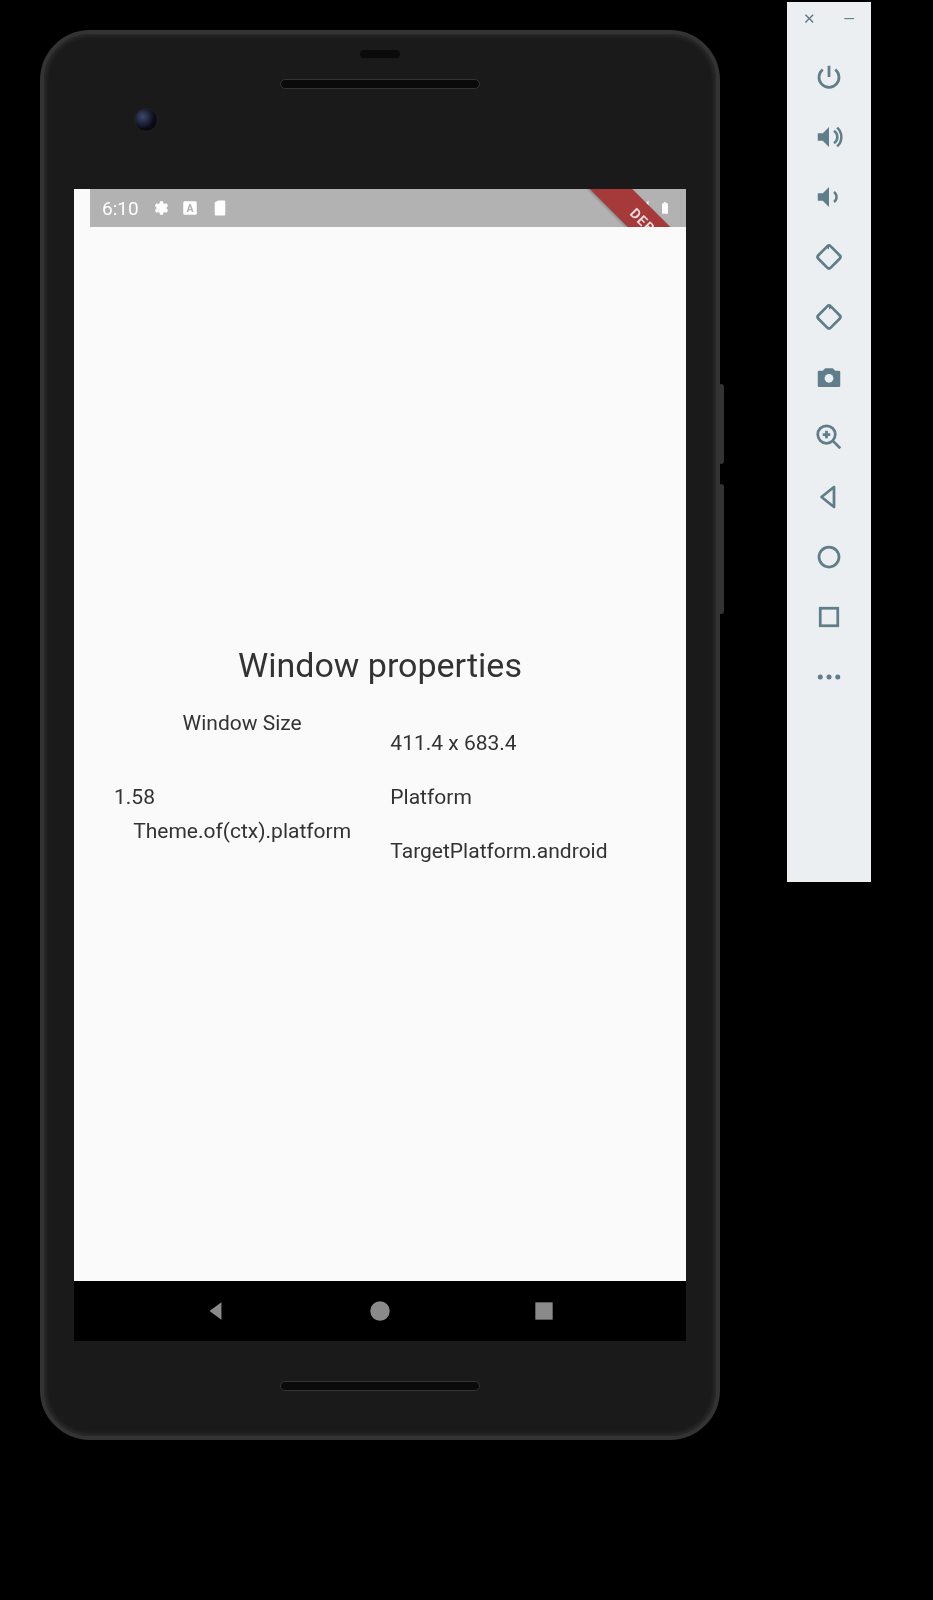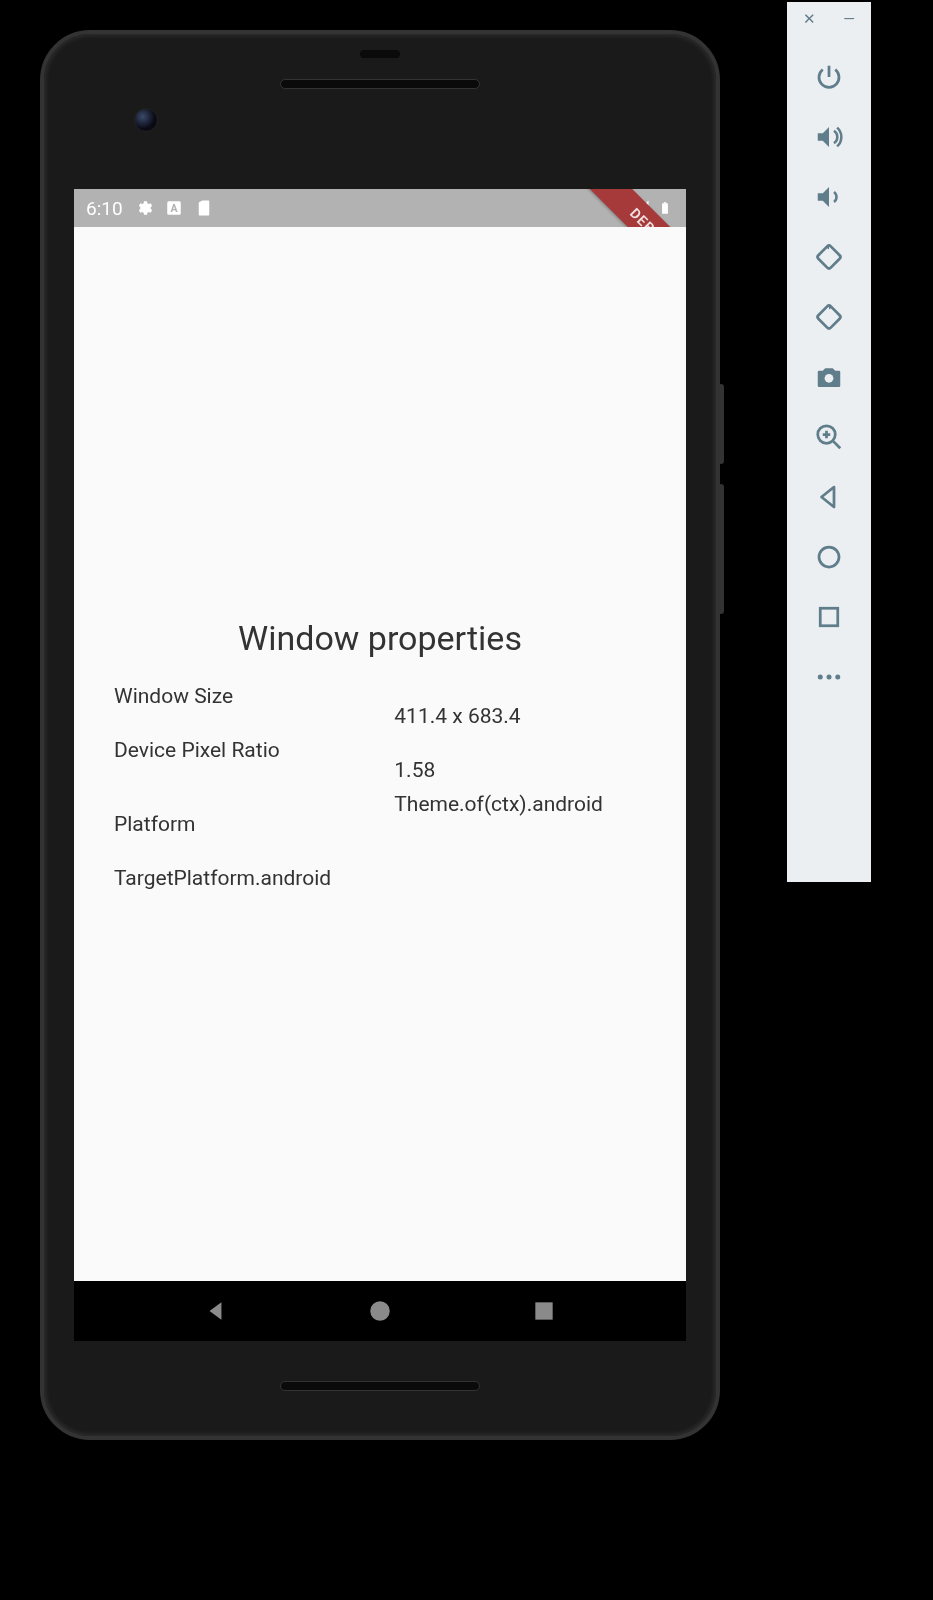--- a/index.html
+++ b/index.html
@@ -88,20 +88,21 @@
     
     .status-bar {
       height: 38px;
       background: #b2b2b2;
       display: flex;
       align-items: center;
       justify-content: space-between;
       padding: 0 12px;
       color: #fff;
       font-size: 19px;
+      margin-left: 16px;
     }
     .status-left { display:flex; align-items:center; gap:12px; }
     .status-right { display:flex; align-items:center; gap:6px; }
     .status-icon { width:18px; height:18px; display:flex; align-items:center; justify-content:center; }
     
     
     .debug-banner {
       position: absolute;
       top: 24px;
       right: -44px;
@@ -144,21 +145,21 @@
     
     .props-table {
       display: grid;
       grid-template-columns: auto auto;
       column-gap: 20px;
       row-gap: 10px;
       font-size: 21px;
       width: 100%;
       color: #333;
     }
-    .prop-label { text-align:left; }
+    .prop-label { text-align:center; }
     .prop-value { text-align:left;margin-top:20px; }
     
     
     .nav-bar {
       position: absolute;
       left: 30px;
       right: 30px;
       bottom: 95px;
       height: 60px;
       background: #000;
@@ -326,24 +327,23 @@
       </div>
     </div>
 
     <div class="debug-banner">DEBUG</div>
 
     <div class="app-content">
       <div class="content-title">Window properties</div>
       <div class="props-table">
         <div class="prop-label">Window Size</div>
         <div class="prop-value">411.4 x 683.4</div>
-        <div class="prop-label">Device Pixel Ratio</div>
         <div class="prop-value">1.58</div>
         <div class="prop-value">Platform</div>
-        <div class="prop-label">Theme.of(ctx).android</div>
+        <div class="prop-label">Theme.of(ctx).platform</div>
         <div class="prop-value">TargetPlatform.android</div>
       </div>
     </div>
   </div>
 
   <div class="nav-bar">
     <div class="nav-icon">
       <svg viewBox="0 0 24 24" width="26" height="26" fill="#8a8a8a">
           <path d="M17 4 L6 12 L17 20 Z"></path>
         </svg>

